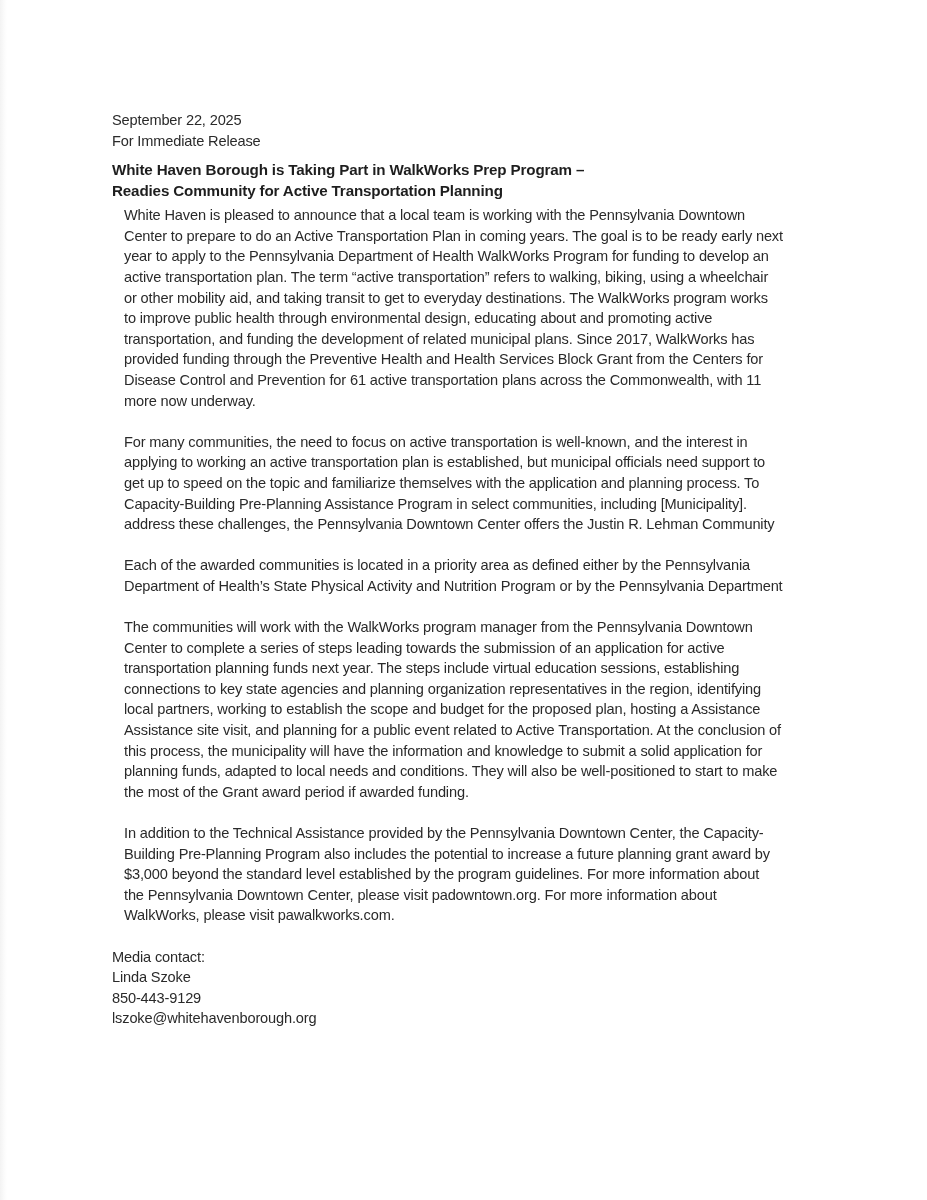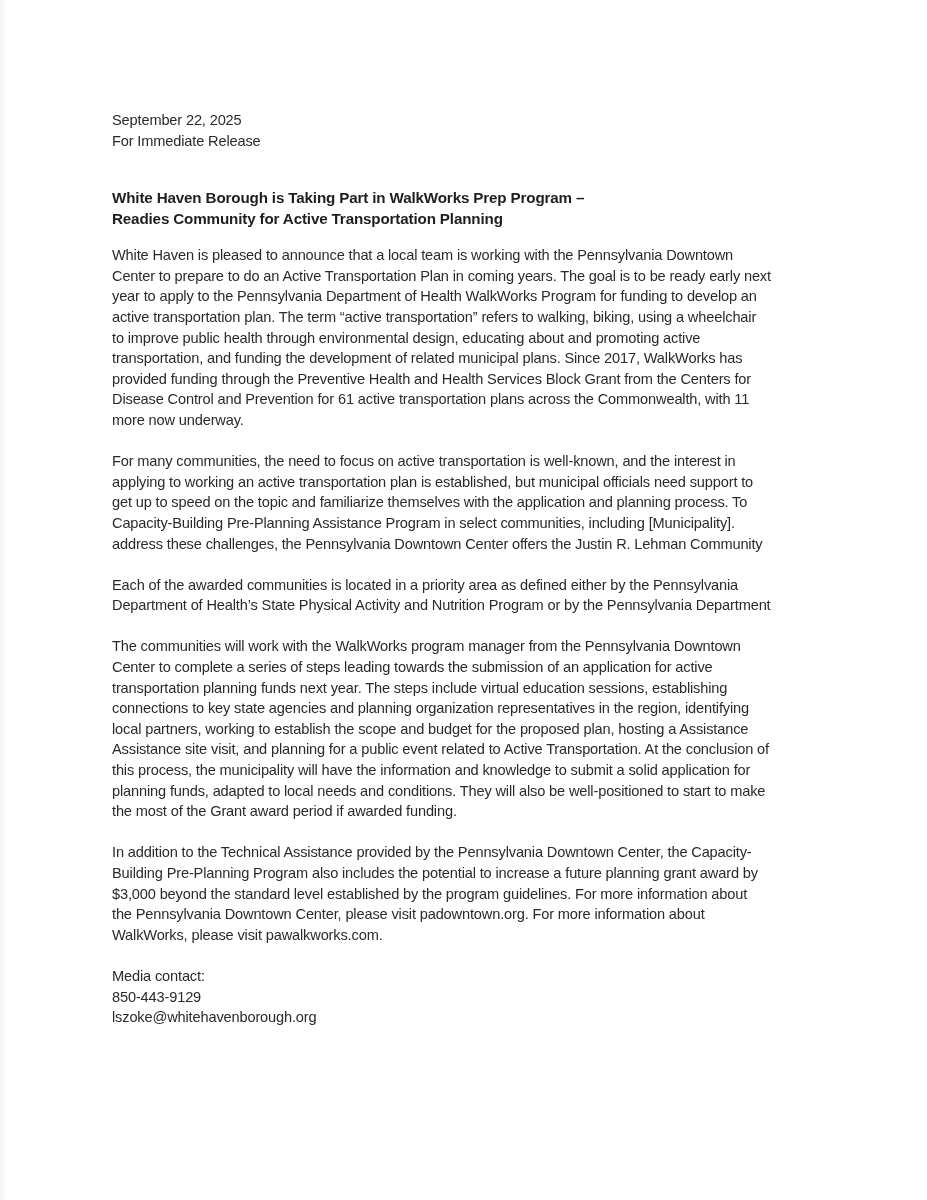--- a/index.html
+++ b/index.html
@@ -30,31 +30,31 @@
     .content {
       position: absolute;
       left: 112px;
       top: 110px;
       width: 720px;
       font-size: 14.6px;
       line-height: 20.6px;
       letter-spacing: -0.15px;
     }
     .line { display: block; white-space: nowrap; }
-    .header-block { margin-bottom: 36px; }
+    .header-block { margin-bottom: 8px; }
     .headline {
       font-weight: bold;
       font-size: 15.2px;
       line-height: 20.6px;
       color: #1e1e1e;
-      margin-bottom: 16px;
+      margin-bottom: 4px;
     }
     .headline .line { line-height: 21px; }
     .para { margin-bottom: 20.6px; }
-    .para .line { line-height: 20.6px; }
+    .para .line { line-height: 20.6px; margin-left: 12px; }
     .contact .line { line-height: 20.6px; }
   </style>
 </head>
 <body>
 
 <div class="page">
   <div class="scan-edge"></div>
 
   <div class="content">
 
@@ -66,20 +66,21 @@
     <div class="headline">
       <span class="line">White Haven Borough is Taking Part in WalkWorks Prep Program –</span>
       <span class="line">Readies Community for Active Transportation Planning</span>
     </div>
 
     <div class="para">
       <span class="line">White Haven is pleased to announce that a local team is working with the Pennsylvania Downtown</span>
       <span class="line">Center to prepare to do an Active Transportation Plan in coming years. The goal is to be ready early next</span>
       <span class="line">year to apply to the Pennsylvania Department of Health WalkWorks Program for funding to develop an</span>
       <span class="line">active transportation plan. The term “active transportation” refers to walking, biking, using a wheelchair</span>
+      <span class="line">or other mobility aid, and taking transit to get to everyday destinations. The WalkWorks program works</span>
       <span class="line">to improve public health through environmental design, educating about and promoting active</span>
       <span class="line">transportation, and funding the development of related municipal plans. Since 2017, WalkWorks has</span>
       <span class="line">provided funding through the Preventive Health and Health Services Block Grant from the Centers for</span>
       <span class="line">Disease Control and Prevention for 61 active transportation plans across the Commonwealth, with 11</span>
       <span class="line">more now underway.</span>
     </div>
 
     <div class="para">
       <span class="line">For many communities, the need to focus on active transportation is well-known, and the interest in</span>
       <span class="line">applying to working an active transportation plan is established, but municipal officials need support to</span>
@@ -108,18 +109,19 @@
     <div class="para">
       <span class="line">In addition to the Technical Assistance provided by the Pennsylvania Downtown Center, the Capacity-</span>
       <span class="line">Building Pre-Planning Program also includes the potential to increase a future planning grant award by</span>
       <span class="line">$3,000 beyond the standard level established by the program guidelines.   For more information about</span>
       <span class="line">the Pennsylvania Downtown Center, please visit padowntown.org. For more information about</span>
       <span class="line">WalkWorks, please visit pawalkworks.com.</span>
     </div>
 
     <div class="contact">
       <span class="line">Media contact:</span>
+      <span class="line">Linda Szoke</span>
       <span class="line">850-443-9129</span>
       <span class="line">lszoke@whitehavenborough.org</span>
     </div>
 
   </div>
 </div>
 
 </body></html>

